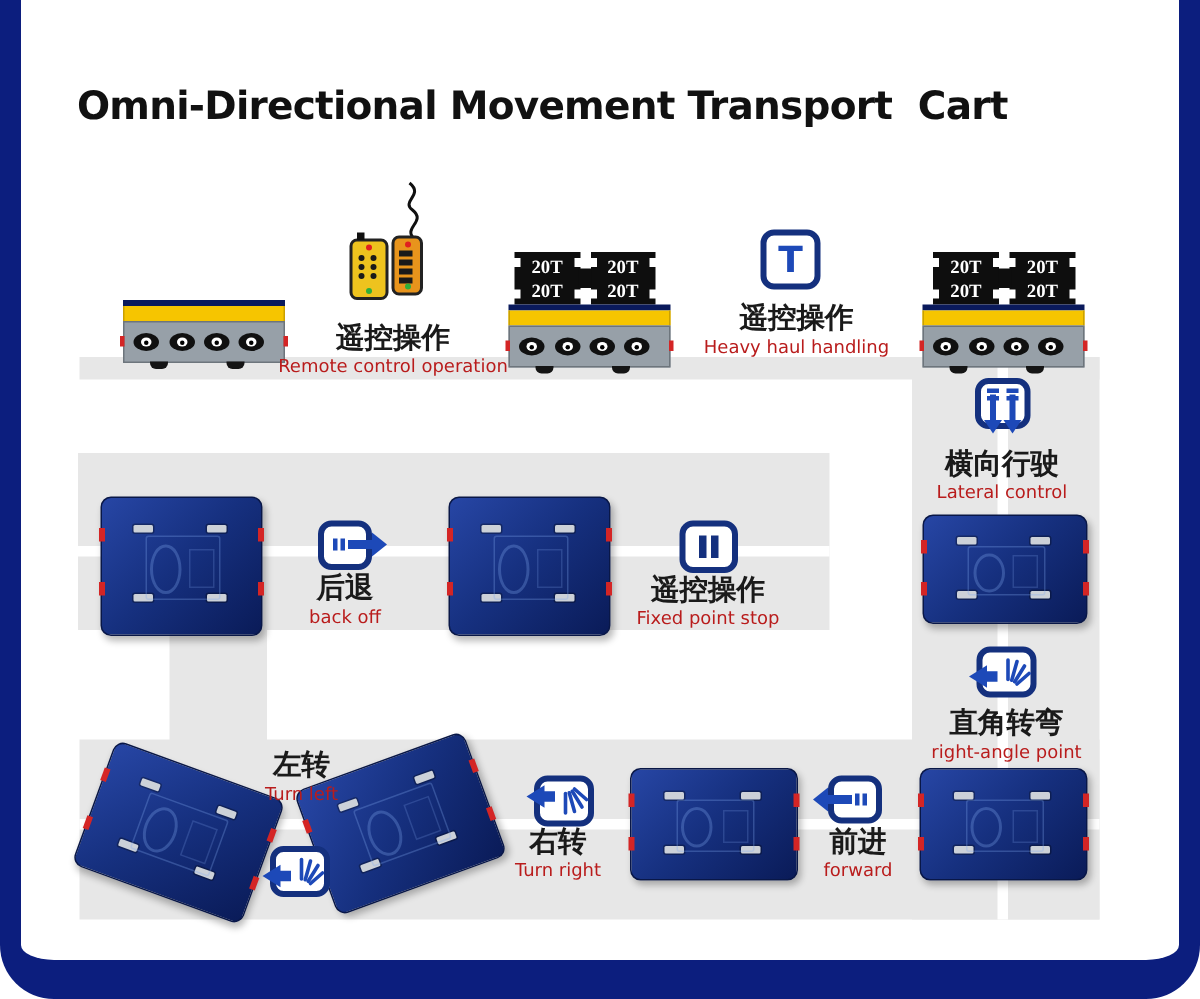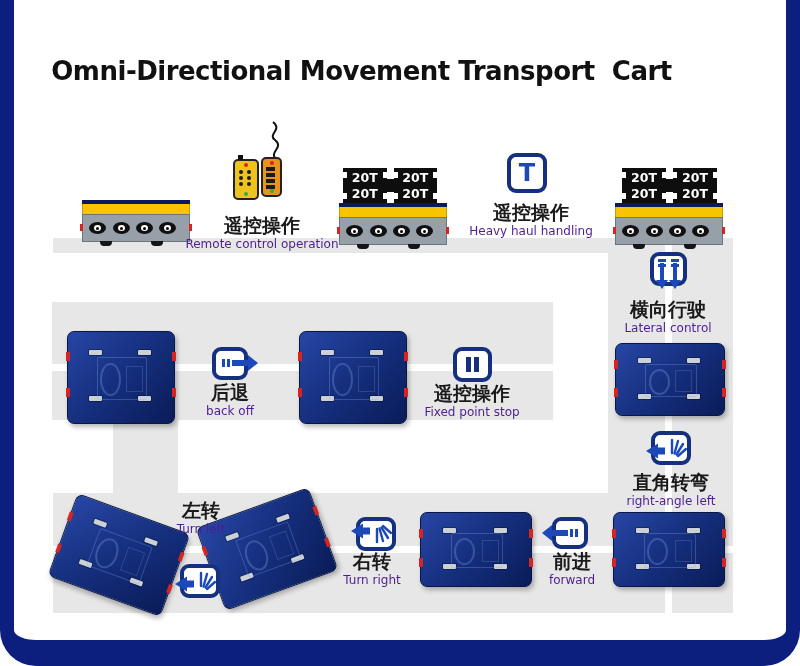--- a/index.html
+++ b/index.html
@@ -51,21 +51,21 @@
   .eye::before{content:"";position:absolute;left:5px;top:3px;width:7px;height:6px;
                background:#fff;border-radius:50%;}
   .eye::after{content:"";position:absolute;left:7px;top:4.5px;width:3px;height:3px;
               background:#000;border-radius:50%;}
   .sdot{position:absolute;width:3px;height:7px;background:var(--red);top:9px;}
   .sdot.l{left:-3px}.sdot.r{right:-3px}
   .feet i{position:absolute;width:12px;height:5px;background:#151515;border-radius:0 0 4px 4px;bottom:-5px;}
   .feet i.f1{left:16%}.feet i.f2{left:64%}
 
   
-  .load{position:absolute;display:flex;gap:7px;z-index:2;}
+  .load{position:absolute;display:flex;gap:7px;z-index:2;font-family:Liberation Serif, serif;}
   .lblock{flex:1;position:relative;background:#0e0e0e;color:#fff;display:flex;
           flex-direction:column;justify-content:center;align-items:center;
           font-size:12.5px;font-weight:bold;line-height:16px;}
   .lblock .nt{position:absolute;width:5px;height:6px;background:#fff;}
   .nt.a{left:-1px;top:4px}.nt.b{left:-1px;bottom:4px}.nt.c{right:-1px;top:4px}.nt.d{right:-1px;bottom:4px}
   .load::after{content:"";position:absolute;left:50%;top:11px;width:9px;height:13px;
                background:#0e0e0e;transform:translateX(-50%);}
 
   
   .remA{position:absolute;left:233px;top:159px;width:22px;height:37px;background:#eec31e;
@@ -97,21 +97,21 @@
   .box .lstem{position:absolute;top:7px;width:4px;height:19px;background:var(--arrow);}
   .box .lhead{position:absolute;top:24px;width:0;height:0;border-top:9px solid var(--arrow);
               border-left:6px solid transparent;border-right:6px solid transparent;}
   .tletter{position:absolute;inset:0;display:flex;align-items:center;justify-content:center;
            font-size:24px;font-weight:900;color:var(--arrow);}
   svg.icon{position:absolute;z-index:3;overflow:visible;}
 
   
   .lbl{position:absolute;text-align:center;z-index:3;}
   .lbl .zh{font-size:19px;font-weight:bold;color:#1a1a1a;line-height:1.15;}
-  .lbl .en{font-size:12px;color:#4c1d95;line-height:1.15;margin-top:1px;}
+  .lbl .en{font-size:12px;color:#b91c1c;line-height:1.15;margin-top:1px;}
 </style>
 </head>
 <body>
 
 <div class="stage">
 
   <div class="title-en">Omni-Directional Movement Transport  Cart</div>
 
   <div class="road" style="left:53px;top:238px;width:680px;height:15px"></div>
   <div class="road" style="left:608px;top:238px;width:125px;height:375px"></div>
@@ -391,21 +391,21 @@
   <div class="lbl" style="left:170px;top:382px;width:120px">
     <div class="zh">后退</div>
     <div class="en">back off</div>
   </div>
   <div class="lbl" style="left:397px;top:383px;width:150px">
     <div class="zh">遥控操作</div>
     <div class="en">Fixed point stop</div>
   </div>
   <div class="lbl" style="left:596px;top:472px;width:150px">
     <div class="zh">直角转弯</div>
-    <div class="en">right-angle left</div>
+    <div class="en">right-angle point</div>
   </div>
   <div class="lbl" style="left:141px;top:500px;width:120px">
     <div class="zh">左转</div>
     <div class="en">Turn left</div>
   </div>
   <div class="lbl" style="left:312px;top:551px;width:120px">
     <div class="zh">右转</div>
     <div class="en">Turn right</div>
   </div>
   <div class="lbl" style="left:512px;top:551px;width:120px">

